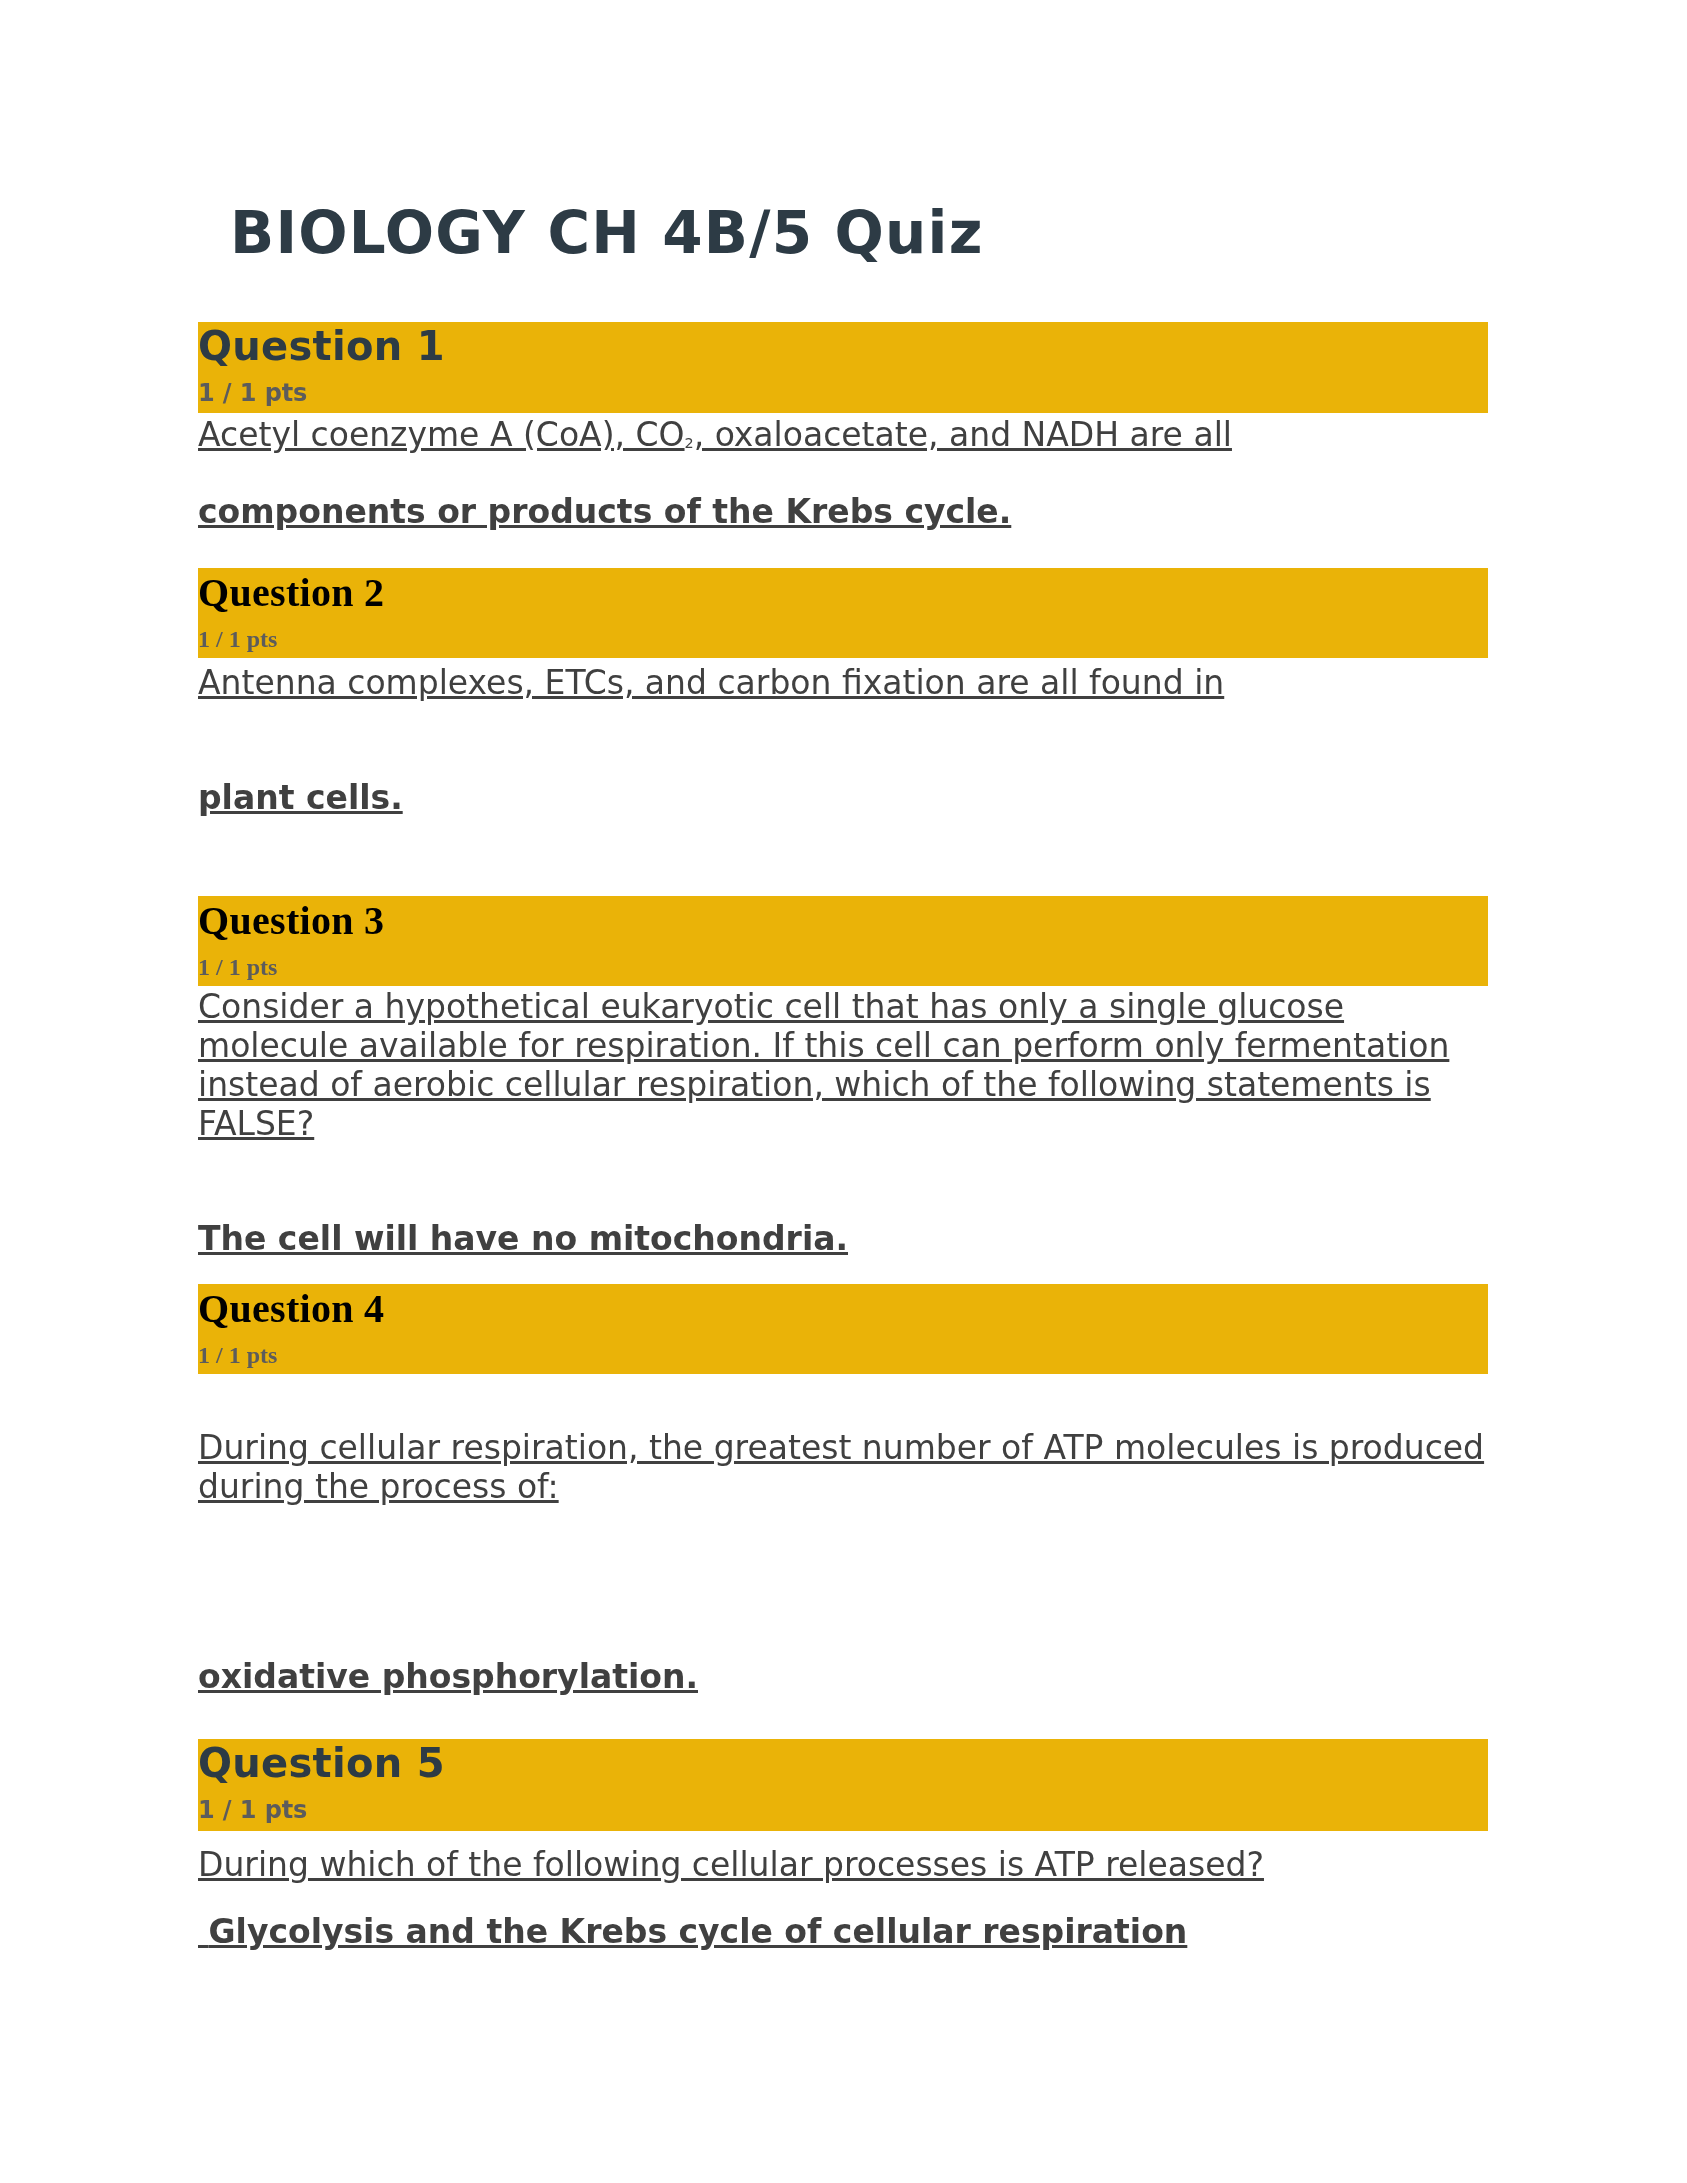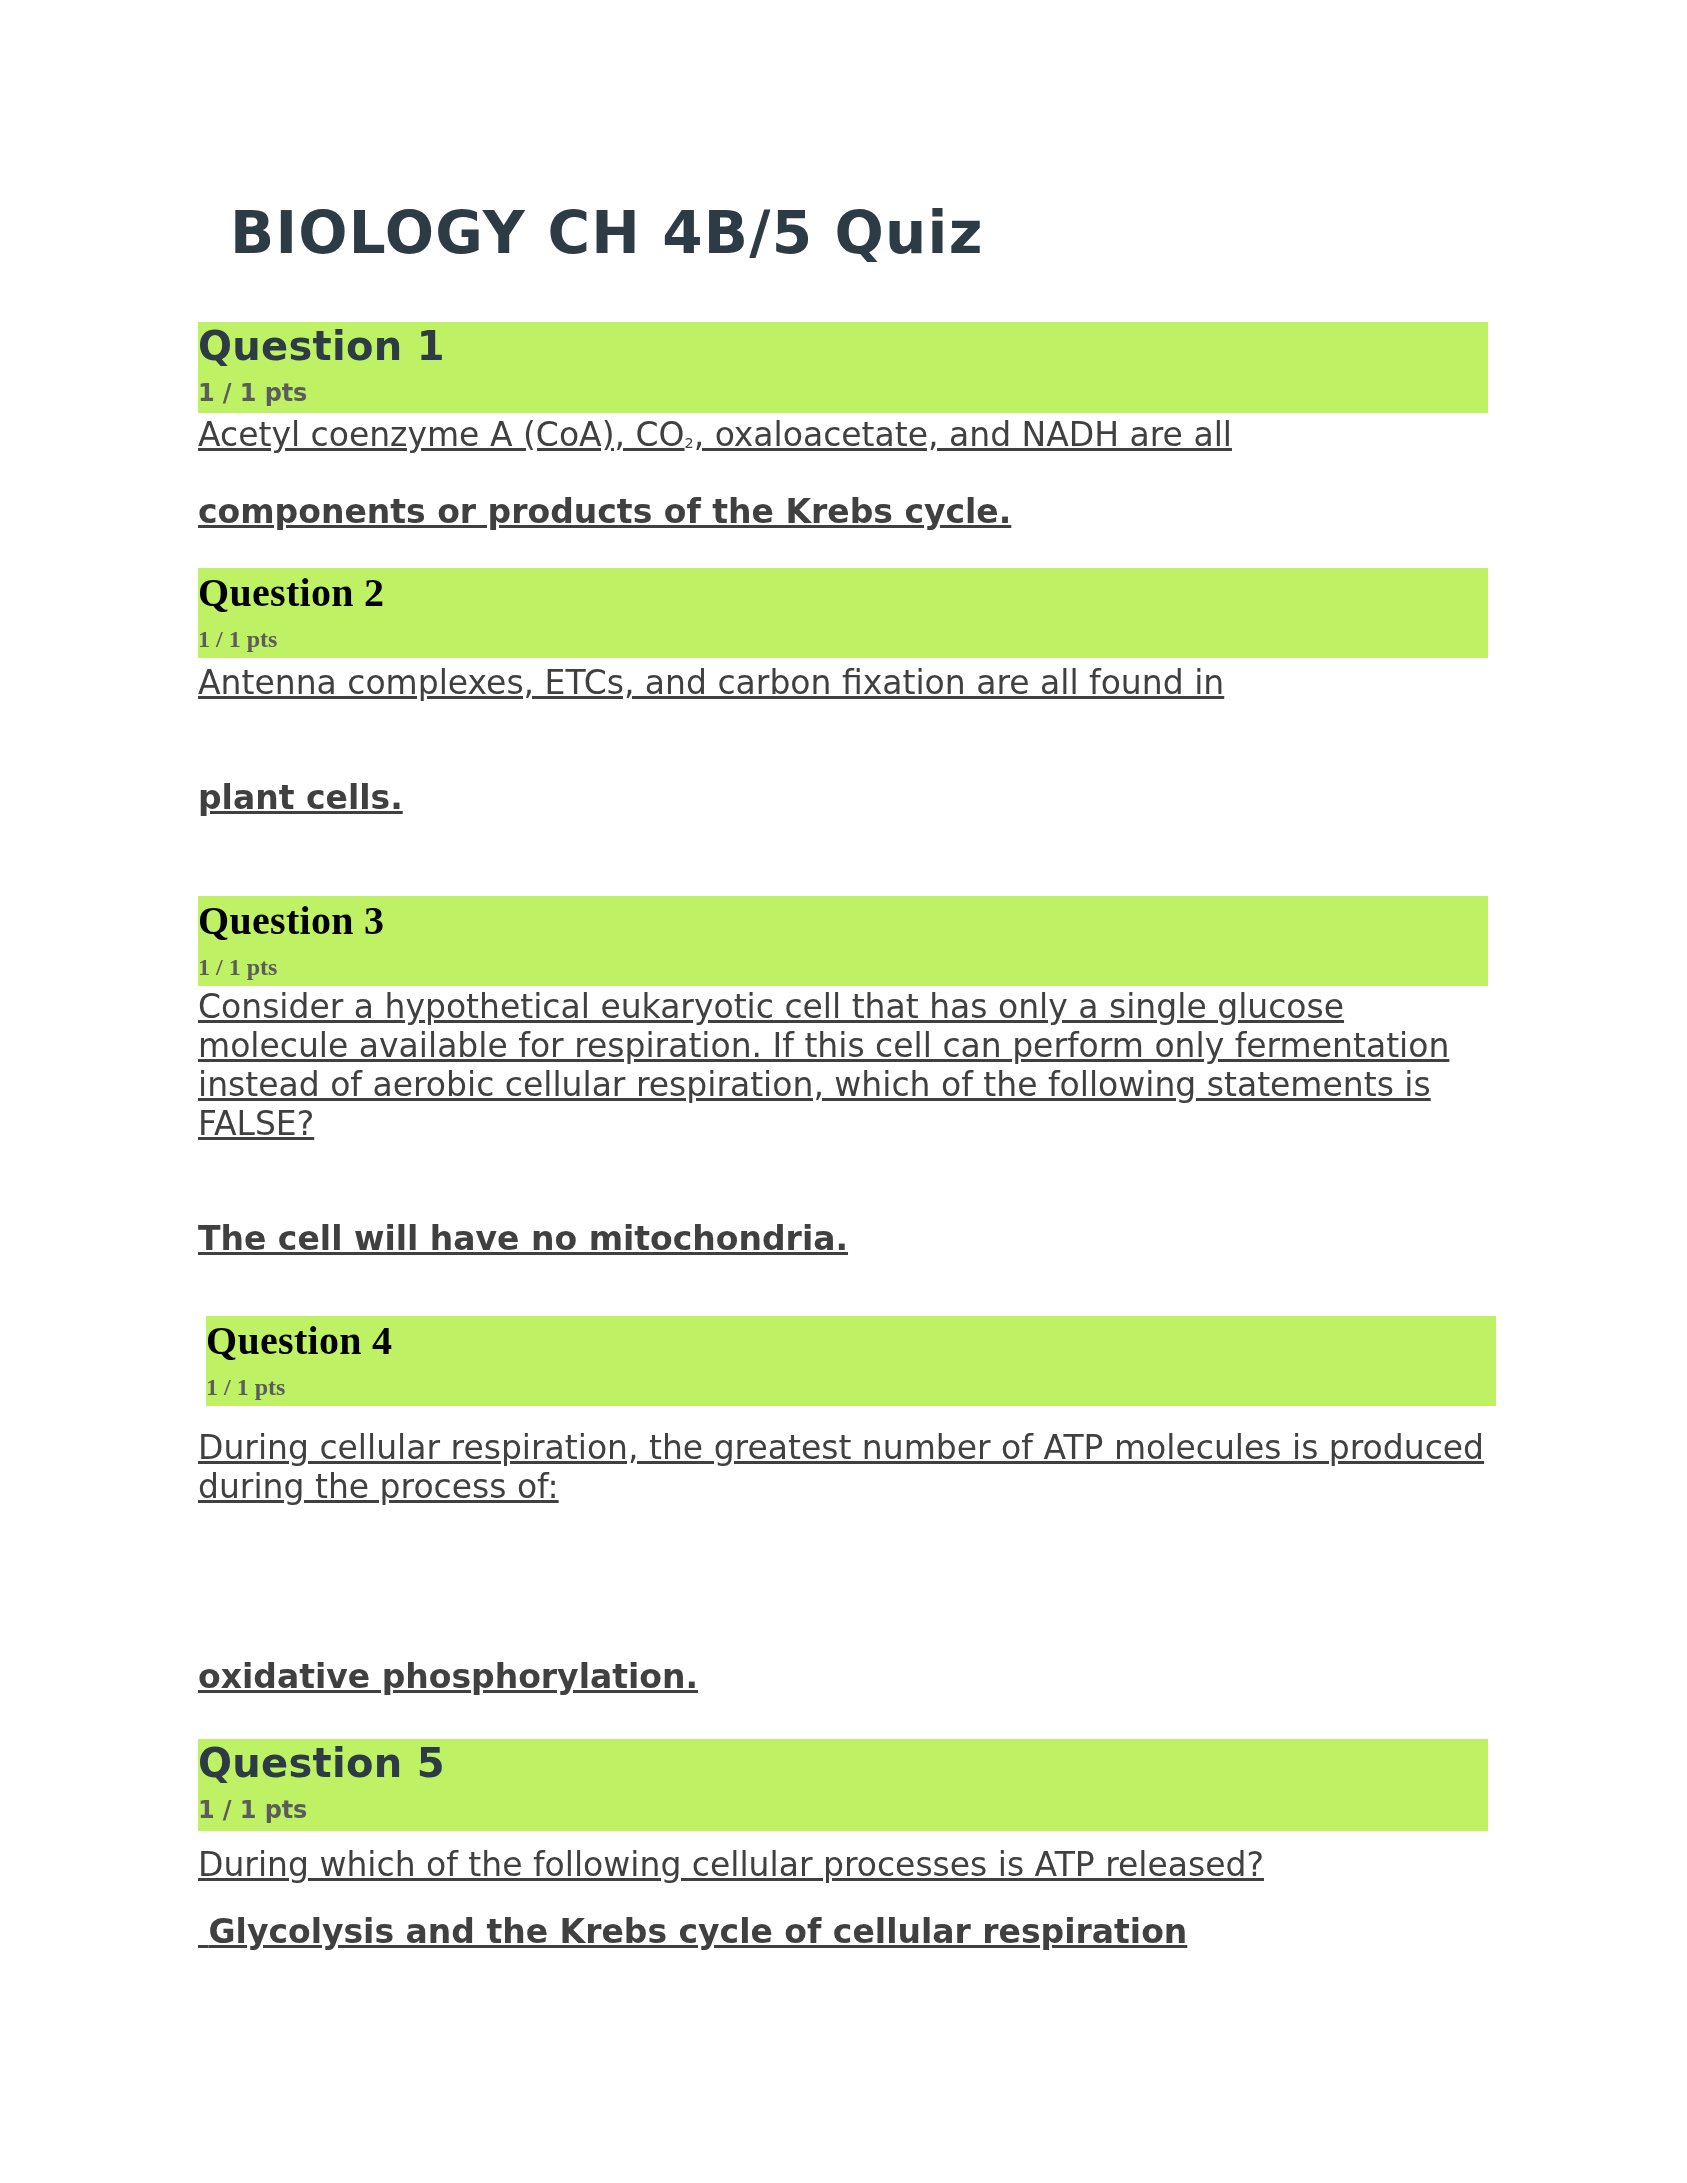--- a/index.html
+++ b/index.html
@@ -27,21 +27,21 @@
     line-height: 58px;
     letter-spacing: 1.2px;
     color: #2D3B45;
     white-space: nowrap;
     margin-left: 32px;
   }
   .qheader {
     position: absolute;
     left: 198px;
     width: 1290px;
-    background: #bef264;
+    background: #eab308;
   }
   .qname {
     position: absolute;
     left: 0;
     top: 1.1px;
     width: 1290px;
     font-weight: bold;
     font-size: 40px;
     line-height: 46px;
     letter-spacing: 0.3px;
@@ -100,21 +100,21 @@
   <div class="qprompt" style="top:663px;">Antenna complexes, ETCs, and carbon fixation are all found in</div>
   <div class="qanswer" style="top:778px;">plant cells.</div>
 
   <div class="qheader serif" style="top:896px;height:90px;">
     <div class="qname">Question 3</div>
     <div class="qpts">1 / 1 pts</div>
   </div>
   <div class="qprompt" style="top:987px;">Consider a hypothetical eukaryotic cell that has only a single glucose molecule available for respiration. If this cell can perform only fermentation instead of aerobic cellular respiration, which of the following statements is FALSE?</div>
   <div class="qanswer" style="top:1219px;">The cell will have no mitochondria.</div>
 
-  <div class="qheader serif" style="top:1316px;height:90px;margin-left:8px;">
+  <div class="qheader serif" style="top:1284px;height:90px;">
     <div class="qname">Question 4</div>
     <div class="qpts">1 / 1 pts</div>
   </div>
   <div class="qprompt" style="top:1428px;">During cellular respiration, the greatest number of ATP molecules is produced during the process of:</div>
   <div class="qanswer" style="top:1622px;margin-top:35px;">oxidative phosphorylation.</div>
 
   <div class="qheader sans" style="top:1739px;height:92px;">
     <div class="qname">Question 5</div>
     <div class="qpts">1 / 1 pts</div>
   </div>

